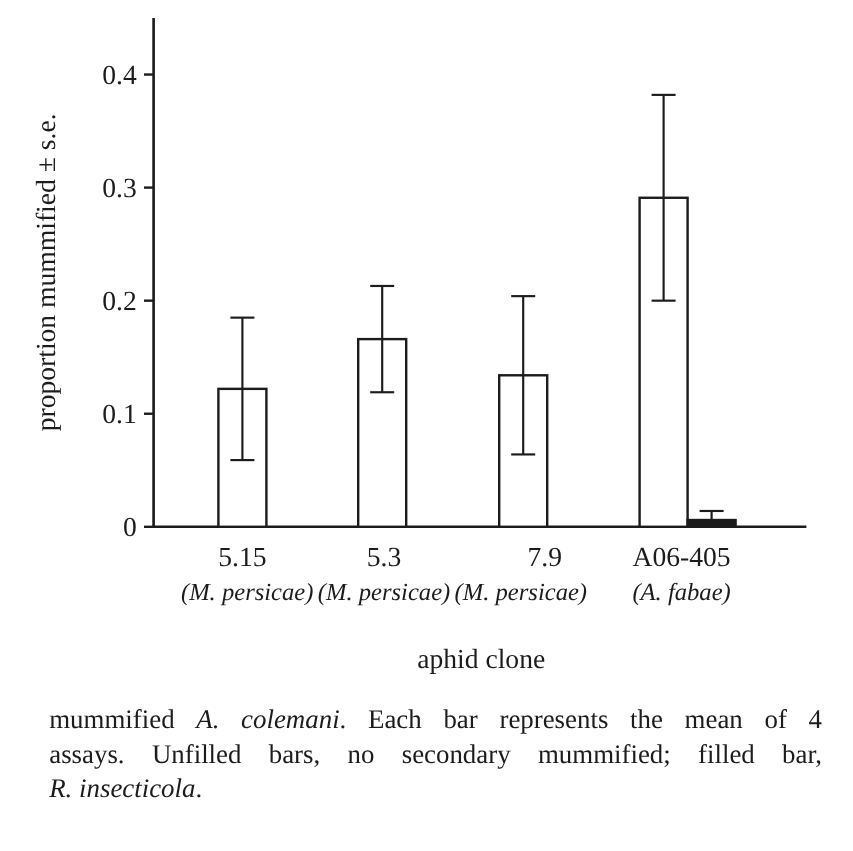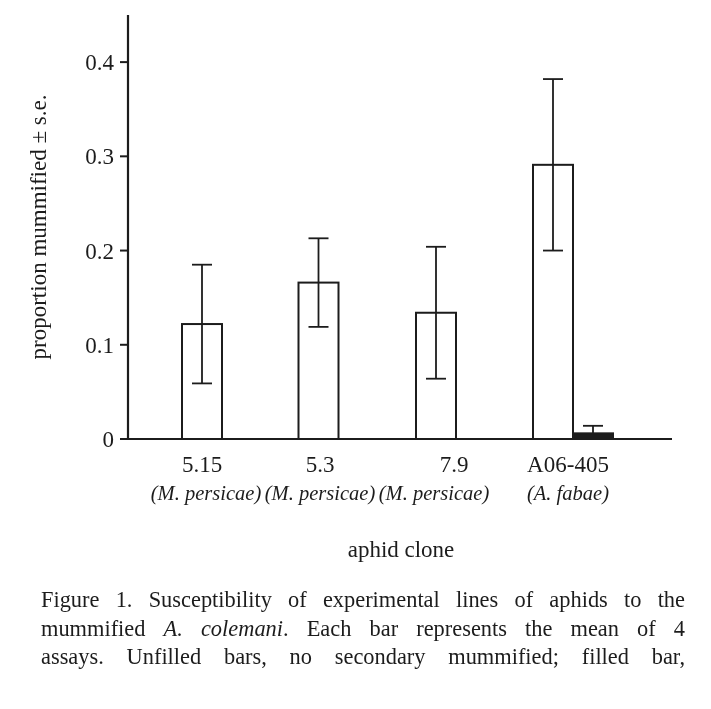--- a/index.html
+++ b/index.html
@@ -62,18 +62,18 @@
         <line x1="543" y1="250.55555555555557" x2="563" y2="250.55555555555557" stroke="#1c1c1c" stroke-width="1.8"></line>
         <rect x="573" y="433.3466666666667" width="40" height="5.653333333333308" fill="#1c1c1c" stroke="#1c1c1c" stroke-width="2"></rect>
         <line x1="593" y1="425.8088888888889" x2="593" y2="433.3466666666667" stroke="#1c1c1c" stroke-width="1.8"></line>
         <line x1="583" y1="425.8088888888889" x2="603" y2="425.8088888888889" stroke="#1c1c1c" stroke-width="1.8"></line>
         <text x="568" y="472" text-anchor="middle" font-size="23">A06-405</text>
         <text x="568" y="500" text-anchor="middle" font-size="20.5" font-style="italic">(A. fabae)</text>
       </g>
   </svg>
 
   <div id="caption">
-      <div class="cap-line"><span>Figure 1. Susceptibility of experimental lines of aphids to the</span></div>
       <div class="cap-line"><span>mummified </span><span class="it">A. colemani</span><span>. Each bar represents the mean of 4</span></div>
       <div class="cap-line"><span>assays. Unfilled bars, no secondary mummified; filled bar,</span></div>
+      <div class="cap-line last"><span class="it">R. insecticola</span><span>.</span></div>
     </div>
 
 </div>
 
 </body></html>

